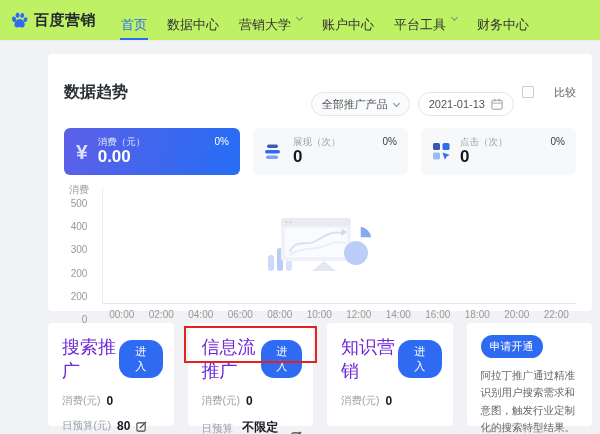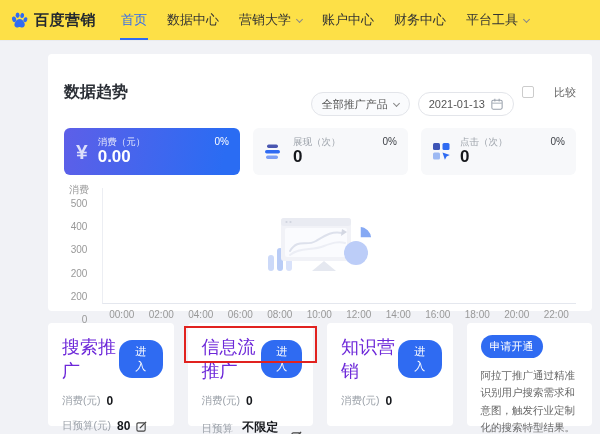--- a/index.html
+++ b/index.html
@@ -1,24 +1,24 @@
 <!DOCTYPE html>
 <html><head>
 <meta charset="utf-8">
 <style>
   * { margin:0; padding:0; box-sizing:border-box; }
   html,body { width:600px; height:434px; overflow:hidden; }
   body { background:#f1f2f6; font-family:"Liberation Sans","DejaVu Sans",sans-serif; color:#333; }
 
   
-  .navbar { height:41px; background:#fde047; border-bottom:1px solid #e9ebf0; display:flex; align-items:center; padding:0 10px; }
+  .navbar { height:41px; background:#bef264; border-bottom:1px solid #e9ebf0; display:flex; align-items:center; padding:0 10px; }
   .brand { display:flex; align-items:center; gap:5px; }
   .brand-name { font-size:15px; font-weight:700; color:#24292f; letter-spacing:.5px; }
   .nav { display:flex; align-items:center; margin-left:15px; height:100%; }
-  .nav-item { position:relative; height:100%; display:flex; align-items:center; padding:5px 10px; font-size:13px; color:#333; cursor:pointer; }
+  .nav-item { position:relative; height:100%; display:flex; padding:16px 10px; font-size:13px; color:#333; cursor:pointer; }
   .nav-item.active { color:#2f6bf2; }
   .nav-item.active::after { content:""; position:absolute; left:50%; bottom:0; transform:translateX(-50%); width:28px; height:2px; background:#2f6bf2; }
   .chev { display:inline-block; width:5px; height:5px; border-right:1.3px solid #888; border-bottom:1.3px solid #888; transform:rotate(45deg); margin-left:6px; position:relative; top:-1px; }
 
   
   .panel { margin:13px 8px 0 48px; background:#fff; border-radius:4px; padding:14px 16px 6px; height:257px; }
   .panel-header { display:flex; align-items:center; }
   .panel-title { font-size:16px; font-weight:700; color:#2b2f36; }
   .controls { margin-left:auto; display:flex; align-items:center; gap:8px; }
   .pill { height:24px; border:1px solid #e3e5ea; border-radius:13px; display:flex; align-items:center; gap:6px; padding:0 10px; font-size:11px; color:#555; background:#fff; cursor:pointer;margin-top:24px; }
@@ -92,25 +92,25 @@
         <span>数据中心</span>
       </div>
     <div class="nav-item">
         <span>营销大学</span>
         <span class="chev"></span>
       </div>
     <div class="nav-item">
         <span>账户中心</span>
       </div>
     <div class="nav-item">
-        <span>财务中心</span>
-      </div>
-    <div class="nav-item">
         <span>平台工具</span>
         <span class="chev"></span>
+      </div>
+    <div class="nav-item">
+        <span>财务中心</span>
       </div>
   </div>
 </div>
 
 <div class="panel">
   <div class="panel-header">
     <div class="panel-title">数据趋势</div>
     <div class="controls">
       <div class="pill select">
         <span>全部推广产品</span>

